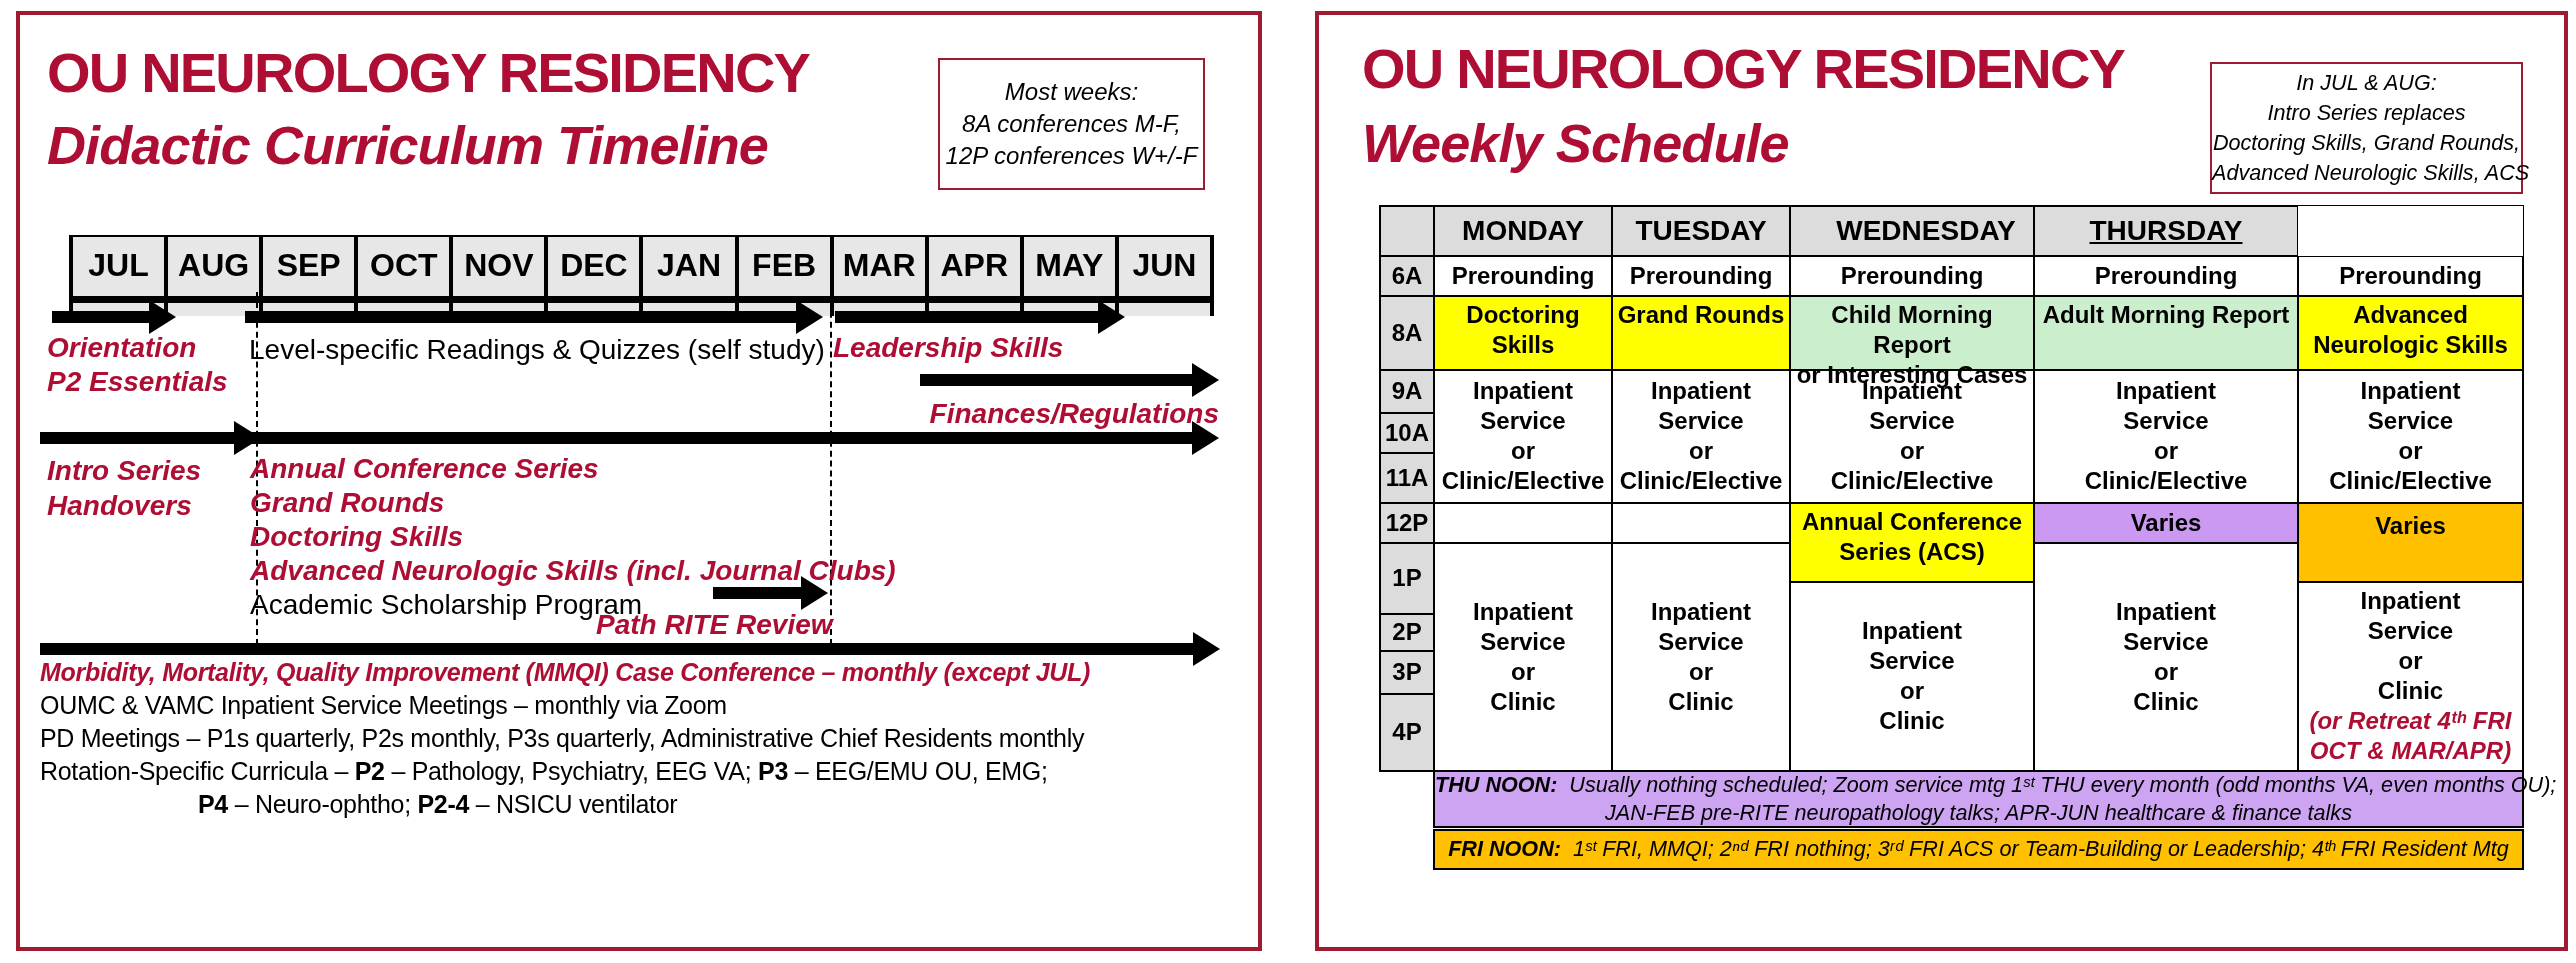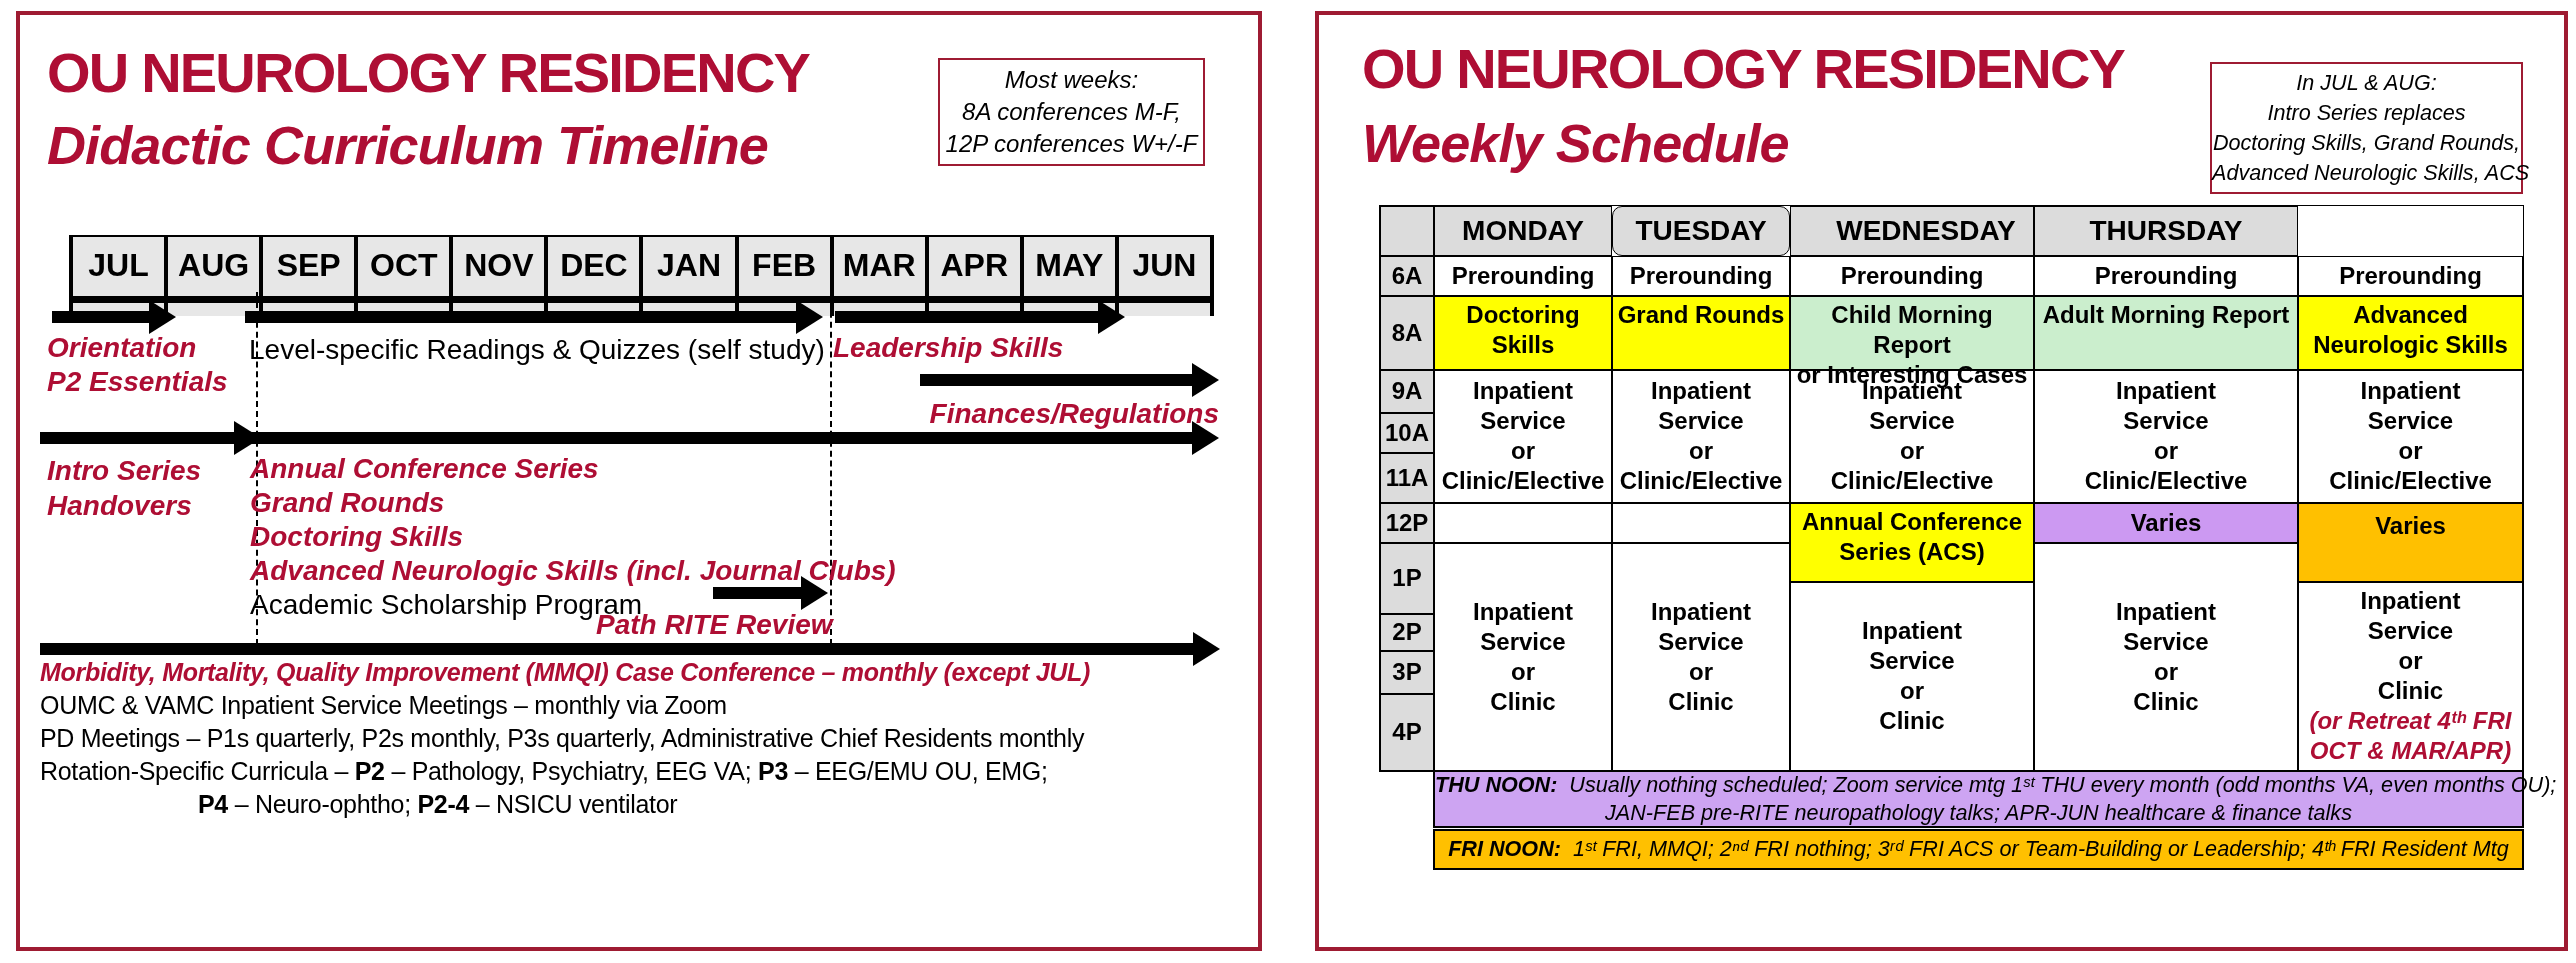--- a/index.html
+++ b/index.html
@@ -66,21 +66,21 @@
 </style>
 </head>
 <body>
 
 <div class="canvas">
 
   <div class="slide slide-left">
     <div class="title" style="left:27px;top:25px;">OU NEUROLOGY RESIDENCY</div>
     <div class="subtitle" style="left:27px;top:99px;">Didactic Curriculum Timeline</div>
 
-    <div class="notebox" style="left:918px;top:43px;width:267px;height:108px;font-size:24px;line-height:32px;">
+    <div class="notebox" style="left:918px;top:43px;width:267px;height:132px;font-size:24px;line-height:32px;">
       <div>Most weeks:</div>
       <div>8A conferences M-F,</div>
       <div>12P conferences W+/-F</div>
     </div>
 
     <div class="monthband">
       <div class="mrow">
         <div class="mcell">JUL</div>
         <div class="mcell">AUG</div>
         <div class="mcell">SEP</div>
@@ -178,23 +178,23 @@
       <div>In JUL &amp; AUG:</div>
       <div>Intro Series replaces</div>
       <div>Doctoring Skills, Grand Rounds,</div>
       <div>Advanced Neurologic Skills,  ACS</div>
     </div>
 
     <div class="sched">
 
       <div class="cell gray" style="grid-column:1;grid-row:1;"></div>
       <div class="cell gray hdr" style="grid-column:2;grid-row:1;">MONDAY</div>
-      <div class="cell gray hdr" style="grid-column:3;grid-row:1;border-radius:10px;">TUESDAY</div>
+      <div class="cell gray hdr" style="grid-column:3;grid-row:1;">TUESDAY</div>
       <div class="cell gray hdr" style="grid-column:4;grid-row:1;padding-left:28px;">WEDNESDAY</div>
-      <div class="cell gray hdr" style="grid-column:5;grid-row:1;">THURSDAY</div>
+      <div class="cell gray hdr" style="grid-column:5;grid-row:1;text-decoration:underline;">THURSDAY</div>
 
       <div class="cell gray" style="grid-column:1;grid-row:2;">6A</div>
       <div class="cell gray" style="grid-column:1;grid-row:3;">8A</div>
       <div class="cell gray" style="grid-column:1;grid-row:4;">9A</div>
       <div class="cell gray" style="grid-column:1;grid-row:5;">10A</div>
       <div class="cell gray" style="grid-column:1;grid-row:6;">11A</div>
       <div class="cell gray" style="grid-column:1;grid-row:7;">12P</div>
       <div class="cell gray" style="grid-column:1;grid-row:8/span 2;">1P</div>
       <div class="cell gray" style="grid-column:1;grid-row:10;">2P</div>
       <div class="cell gray" style="grid-column:1;grid-row:11;">3P</div>

